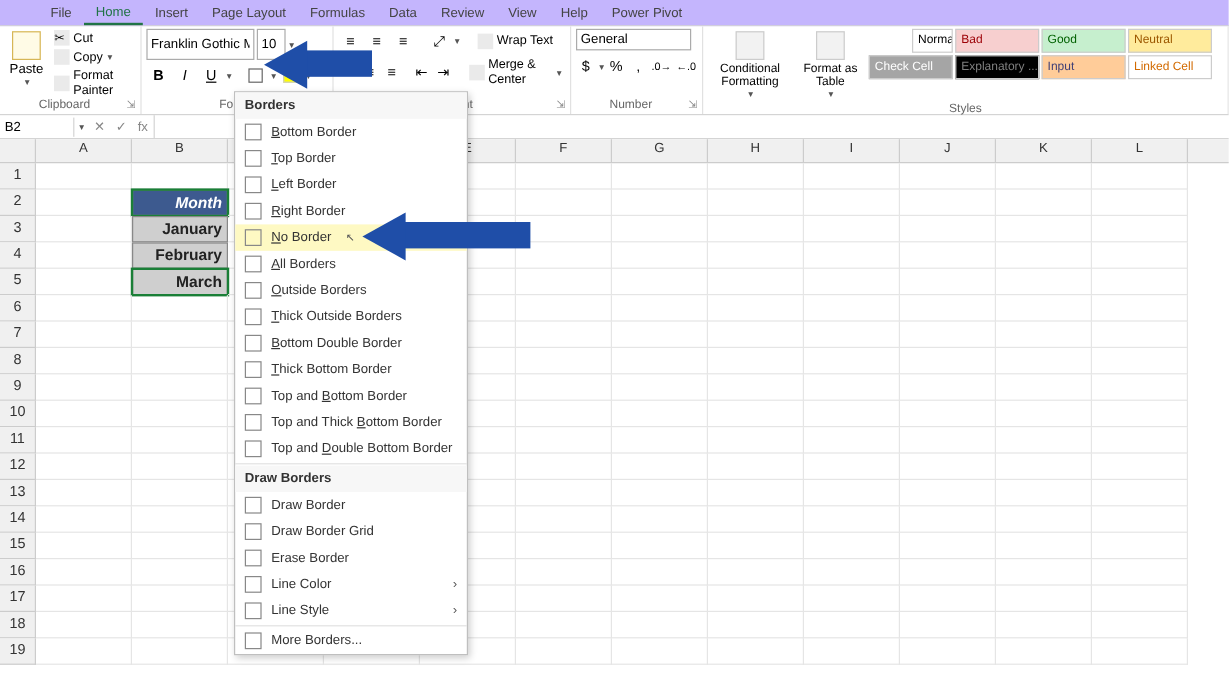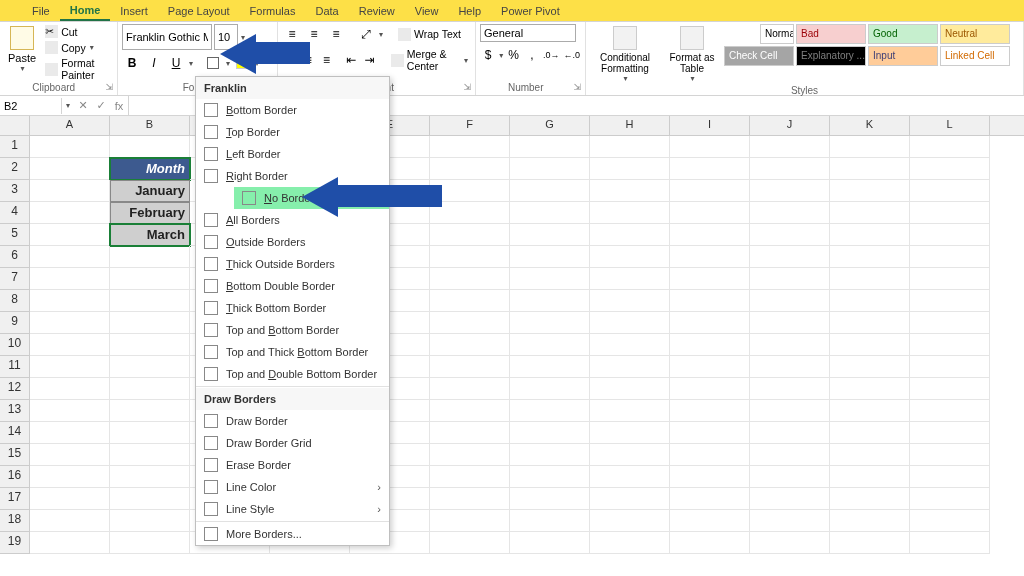--- a/index.html
+++ b/index.html
@@ -1,22 +1,22 @@
 <!DOCTYPE html>
 <html><head>
 <meta charset="utf-8">
 <style>
 * { margin: 0; padding: 0; box-sizing: border-box; font-family: 'Segoe UI', Tahoma, sans-serif; }
 body { font-size: 11px; background: #fff; overflow: hidden; }
 .app { width: 1024px; height: 576px; position: relative; }
 
 
-.tabs { display: flex; align-items: center; gap: 0; border-bottom: 1px solid #d4d4d4; background: #fde047; padding-left: 22px; height: 22px; }
+.tabs { display: flex; align-items: center; gap: 0; border-bottom: 1px solid #d4d4d4; background: #c4b5fd; padding-left: 32px; height: 22px; }
 .tab { padding: 3px 10px; color: #444; cursor: pointer; }
-.tab.active { color: #217346; border-bottom: 2px solid #217346; margin-bottom: -1px; font-weight: 700; }
+.tab.active { color: #217346; border-bottom: 2px solid #217346; margin-bottom: -1px; font-weight: 400; }
 
 
 .ribbon { display: flex; background: #fff; border-bottom: 1px solid #d4d4d4; height: 74px; }
 .group { border-right: 1px solid #e1e1e1; display: flex; flex-direction: column; padding: 2px 4px 0 4px; position: relative; }
 .group-label { text-align: center; font-size: 10px; color: #666; margin-top: auto; padding-bottom: 2px; }
 .group-label .dlg { float: right; font-size: 9px; color: #888; margin-left: 2px; }
 .vstack { display: flex; flex-direction: column; gap: 1px; }
 .hstack { display: flex; gap: 2px; align-items: center; }
 
 .big-btn { display: flex; flex-direction: column; align-items: center; padding: 2px 4px; cursor: pointer; }
@@ -57,21 +57,21 @@
 .sel-b2 { background: #3d5a8f; color: #fff; font-weight: bold; text-align: right; border: 1px solid #888; font-style: italic; }
 .sel-d { background: #cfcfcf; color: #222; text-align: right; border: 1px solid #888; font-weight: bold; }
 .sel-frame { outline: 2px solid #1a7f37; outline-offset: -1px; }
 
 
 .menu { position: absolute; left: 195px; top: 76px; width: 195px; background: #fff; border: 1px solid #bfbfbf; box-shadow: 2px 2px 6px rgba(0,0,0,0.2); z-index: 100; font-size: 11px; }
 .menu-header { padding: 5px 8px; font-weight: bold; color: #333; background: #f7f7f7; }
 .menu-sep { border-top: 1px solid #e1e1e1; margin: 1px 0; }
 .menu-item { display: flex; align-items: center; padding: 4px 8px; gap: 8px; color: #333; cursor: pointer; position: relative; }
 .menu-item .ico-b { width: 14px; height: 14px; border: 1px solid #888; flex-shrink: 0; }
-.menu-item.hover { background: #86efac; margin-left: 38px; }
+.menu-item.hover { background: #fef9c3; }
 .menu-item .arrow { position: absolute; right: 8px; color: #555; }
 
 
 .arrow-shape { position: absolute; z-index: 200; }
 .arrow-body { background: #1f4ea8; position: absolute; }
 .arrow-head { width: 0; height: 0; position: absolute; }
 
 .caret { font-size: 8px; color: #555; margin-left: 1px; }
 </style>
 </head>
@@ -522,21 +522,21 @@
           <div class="cell"></div>
           <div class="cell"></div>
           <div class="cell"></div>
           <div class="cell"></div>
           <div class="cell"></div>
         </div>
       </div>
 </div>
 
 <div class="menu">
-  <div class="menu-header">Franklin</div>
+  <div class="menu-header">Borders</div>
   <div id="menu-items1">
         <div class="menu-item">
           <span class="ico-b"></span>
           <span><span><span style="text-decoration: underline;">B</span>ottom Border</span></span>
         </div>
         <div class="menu-item">
           <span class="ico-b"></span>
           <span><span><span style="text-decoration: underline;">T</span>op Border</span></span>
         </div>
         <div class="menu-item">

